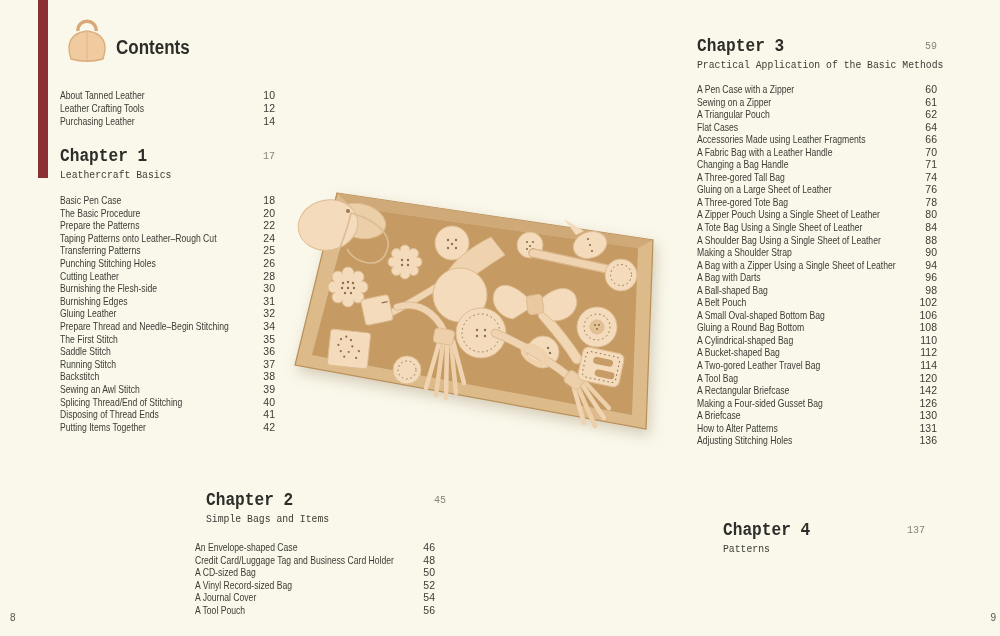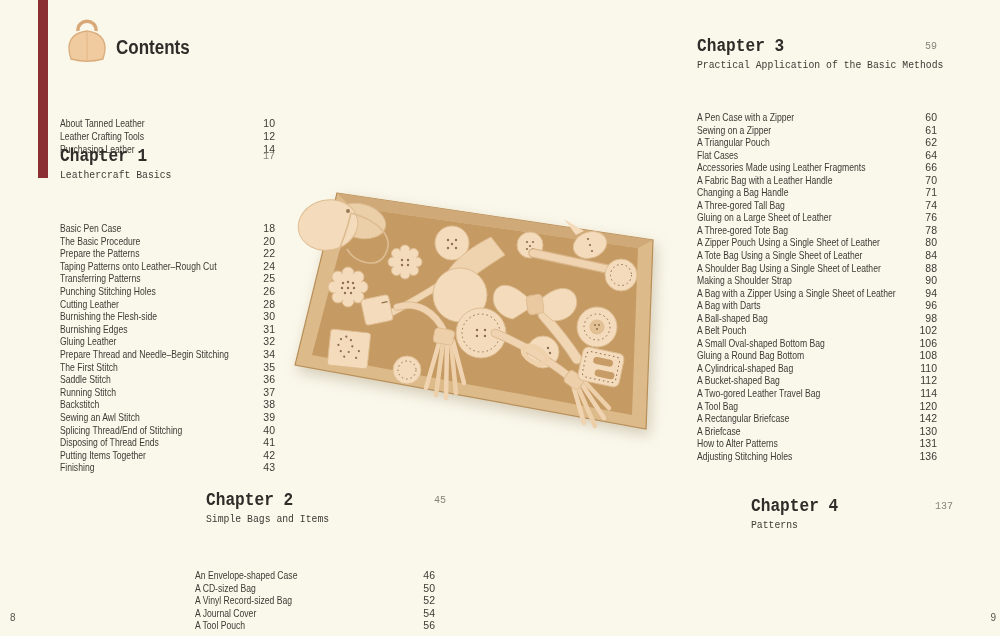--- a/index.html
+++ b/index.html
@@ -11,21 +11,21 @@
   }
   .abs{position:absolute;}
   
   .accent-bar{left:38px;top:0;width:10px;height:178px;background:#8C2F33;}
   
   .bag-icon{left:64px;top:12px;width:46px;height:50px;}
   .contents-title{left:116px;top:36px;font-size:20px;font-weight:bold;color:#2E2D29;text-align:center;}
   .cond{display:inline-block;transform:scaleX(0.85);transform-origin:0 50%;white-space:nowrap;}
   .cond82{display:inline-block;transform:scaleX(0.82);transform-origin:0 50%;white-space:nowrap;}
   
-  .toc-list{font-size:10.5px;margin-top:28px;}
+  .toc-list{font-size:10.5px;}
   .toc-row{display:flex;justify-content:space-between;align-items:baseline;line-height:12.6px;}
   .toc-row .lbl{flex:1 1 auto;min-width:0;overflow:visible;}
   .toc-row .pg{flex:0 0 auto;padding-left:6px;}
   .intro .toc-row{line-height:13.2px;}
   .ch3-list .toc-row{line-height:12.55px;}
   
   .ch-head{display:block;font-family:Liberation Mono, monospace;}
   .ch-title-row{display:flex;justify-content:space-between;align-items:flex-start;}
   .ch-title{font-size:19px;font-weight:bold;color:#2E2D29;line-height:20px;}
   .ch-num{font-size:10px;color:#85847B;margin-top:5px;}
@@ -142,39 +142,39 @@
       <span class="pg">40</span>
     </div>
     <div class="toc-row">
       <span class="lbl"><span class="cond82">Disposing of Thread Ends</span></span>
       <span class="pg">41</span>
     </div>
     <div class="toc-row">
       <span class="lbl"><span class="cond82">Putting Items Together</span></span>
       <span class="pg">42</span>
     </div>
-    <div class="toc-row">
-      <span class="lbl"><span class="cond82">Finishing</span></span>
-      <span class="pg">43</span>
-    </div>
   </div>
 
 <div class="abs ch-head" style="left:206px;top:490px;width:240px;">
   <div class="ch-title-row">
     <span class="ch-title"><span class="cond">Chapter 2</span></span>
     <span class="ch-num">45</span>
   </div>
   <div class="ch-sub"><span class="cond">Simple Bags and Items</span></div>
 </div>
 <div class="abs toc-list" style="left:195px;top:541px;width:240px;">
     <div class="toc-row">
       <span class="lbl"><span class="cond82">An Envelope-shaped Case</span></span>
       <span class="pg">46</span>
     </div>
     <div class="toc-row">
+      <span class="lbl"><span class="cond82">Credit Card/Luggage Tag and Business Card Holder</span></span>
+      <span class="pg">48</span>
+    </div>
+    <div class="toc-row">
       <span class="lbl"><span class="cond82">A CD-sized Bag</span></span>
       <span class="pg">50</span>
     </div>
     <div class="toc-row">
       <span class="lbl"><span class="cond82">A Vinyl Record-sized Bag</span></span>
       <span class="pg">52</span>
     </div>
     <div class="toc-row">
       <span class="lbl"><span class="cond82">A Journal Cover</span></span>
       <span class="pg">54</span>
@@ -287,34 +287,38 @@
     </div>
     <div class="toc-row">
       <span class="lbl"><span class="cond82">A Tool Bag</span></span>
       <span class="pg">120</span>
     </div>
     <div class="toc-row">
       <span class="lbl"><span class="cond82">A Rectangular Briefcase</span></span>
       <span class="pg">142</span>
     </div>
     <div class="toc-row">
+      <span class="lbl"><span class="cond82">Making a Four-sided Gusset Bag</span></span>
+      <span class="pg">126</span>
+    </div>
+    <div class="toc-row">
       <span class="lbl"><span class="cond82">A Briefcase</span></span>
       <span class="pg">130</span>
     </div>
     <div class="toc-row">
       <span class="lbl"><span class="cond82">How to Alter Patterns</span></span>
       <span class="pg">131</span>
     </div>
     <div class="toc-row">
       <span class="lbl"><span class="cond82">Adjusting Stitching Holes</span></span>
       <span class="pg">136</span>
     </div>
   </div>
 
-<div class="abs ch-head" style="left:723px;top:496px;width:202px;margin-left:28px;">
+<div class="abs ch-head" style="left:723px;top:520px;width:202px;">
   <div class="ch-title-row">
     <span class="ch-title"><span class="cond">Chapter 4</span></span>
     <span class="ch-num">137</span>
   </div>
   <div class="ch-sub"><span class="cond">Patterns</span></div>
 </div>
 
 <div class="abs folio" style="left:10px;top:612px;">8</div>
 <div class="abs folio" style="left:980px;top:612px;width:16px;text-align:right;">9</div>
 

